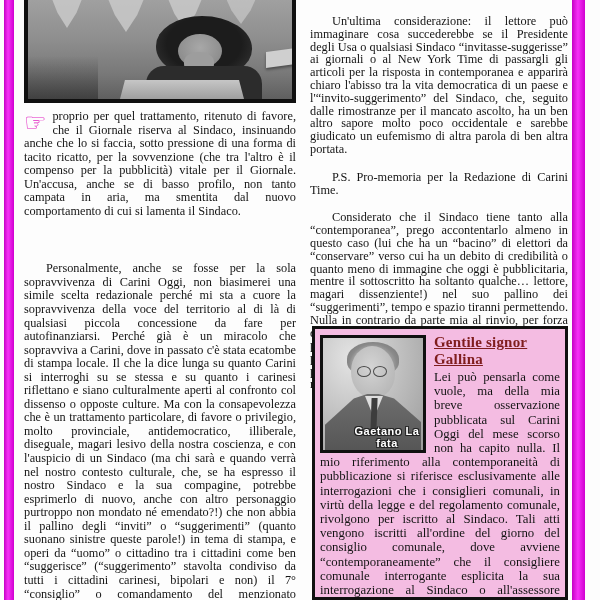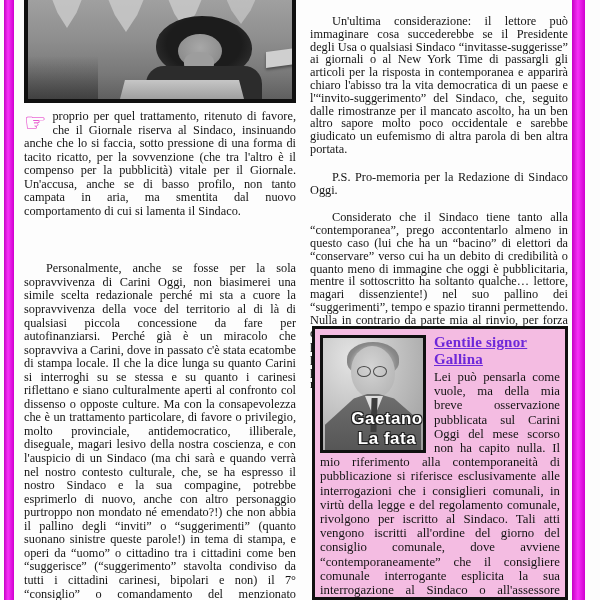--- a/index.html
+++ b/index.html
@@ -79,28 +79,28 @@
     border-radius:50%;margin:0 1px;vertical-align:top;}
   .portrait .suit{position:absolute;left:2px;top:56px;width:96px;height:56px;
     clip-path:polygon(0 55%,30% 8%,44% 0,56% 0,72% 8%,100% 50%,100% 100%,0 100%);
     background:linear-gradient(180deg,#6e6e6e,#565656);}
   .portrait .shirt{position:absolute;left:42px;top:58px;width:18px;height:22px;
     clip-path:polygon(0 0,100% 0,50% 100%);background:#dedede;}
   .portrait .tie{position:absolute;left:48px;top:60px;width:6px;height:34px;background:#3d3d3d;
     transform:rotate(2deg);}
   .caption{
     position:absolute;left:0;right:0;bottom:1px;text-align:center;
-    font-family:"Liberation Sans", sans-serif;font-weight:bold;font-size:17px;color:#ffffff;
+    font-family:"Liberation Sans", sans-serif;font-weight:bold;font-size:11px;color:#ffffff;
     text-shadow:1px 1px 0 #222,-1px 1px 0 #222,1px -1px 0 #222,-1px -1px 0 #222;
     letter-spacing:.5px;
     padding-left:28px;
   }
   .letterbox h2{
     margin:1px 0 2px 0;font-size:15px;font-weight:bold;text-decoration:underline;
-    color:#6d28d9;letter-spacing:.2px;
+    color:#7f1d1d;letter-spacing:.2px;
   }
   .boxtext{font-size:12.8px;line-height:14.2px;text-align:justify;}
   .boxtext p{margin:0;}
 </style>
 </head>
 <body>
 
 <div class="page">
 
   <div class="vbar left"></div>
@@ -122,21 +122,21 @@
     </div>
     <div class="lefttext">
       <p><span class="hand-icon">☞</span><span>proprio per quel trattamento, ritenuto di favore, che il Giornale riserva al Sindaco, insinuando anche che lo si faccia, sotto pressione di una forma di tacito ricatto, per la sovvenzione (che tra l'altro è il compenso per la pubblicità) vitale per il Giornale. Un'accusa, anche se di basso profilo, non tanto campata in aria, ma smentita dal nuovo comportamento di cui si lamenta il Sindaco.</span></p>
       <p class="ind">Personalmente, anche se fosse per la sola sopravvivenza di Carini Oggi, non biasimerei una simile scelta redazionale perché mi sta a cuore la sopravvivenza della voce del territorio al di là di qualsiasi piccola concessione da fare per autofinanziarsi. Perché già è un miracolo che sopravviva a Carini, dove in passato c'è stata ecatombe di stampa locale. Il che la dice lunga su quanto Carini si interroghi su se stessa e su quanto i carinesi riflettano e siano culturalmente aperti al confronto col dissenso o opposte culture. Ma con la consapevolezza che è un trattamento particolare, di favore o privilegio, molto provinciale, antidemocratico, illiberale, diseguale, magari lesivo della nostra coscienza, e con l'auspicio di un Sindaco (ma chi sarà e quando verrà nel nostro contesto culturale, che, se ha espresso il nostro Sindaco e la sua compagine, potrebbe esprimerlo di nuovo, anche con altro personaggio purtroppo non mondato né emendato?!) che non abbia il pallino degli “inviti” o “suggerimenti” (quanto suonano sinistre queste parole!) in tema di stampa, e operi da “uomo” o cittadino tra i cittadini come ben “suggerisce” (“suggerimento” stavolta condiviso da tutti i cittadini carinesi, bipolari e non) il 7° “consiglio” o comandamento del menzionato decalogo.</p>
       <p class="ind">Ma simile generosità o benevolenza nella lotta politica (in cui nessuno fa sconti a nessuno) chi è disposto a concederla? Perché chi non lo è non lo scrive aprendo un dibattito? La stessa amministrazione e la sua compagine politica hanno dato brutta prova di sé minacciando di ridiscutere (leggi: ritirare) il finanziamento per un certo articolo, alimentando con quel tipo di ricatto un certo sospetto-timore su quel contributo pagato per pubblicità di parte con i soldi di tutti i carinesi, il ritorno verso i quali, sotto forma di sopravvivenza della voce del territorio, è un aspetto secondario, anche se l'unico accettabile da tutti: infatti l'amministrazione lo fa per questo o per la propria</p>
     </div>
   </div>
 
   <div class="col-right">
     <p class="ind">Un'ultima considerazione: il lettore può immaginare cosa succederebbe se il Presidente degli Usa o qualsiasi Sindaco “invitasse-suggerisse” ai giornali o al New York Time di passargli gli articoli per la risposta in contemporanea e apparirà chiaro l'abisso tra la vita democratica di un paese e l'“invito-suggerimento” del Sindaco, che, seguito dalle rimostranze per il mancato ascolto, ha un ben altro sapore molto poco occidentale e sarebbe giudicato un eufemismo di altra parola di ben altra portata.</p>
-    <p class="ind">P.S. Pro-memoria per la Redazione di Sindaco Oggi.</p>
+    <p class="ind">P.S. Pro-memoria per la Redazione di Carini Time.</p>
     <p class="ind">Considerato che il Sindaco tiene tanto alla “contemporanea”, prego accontentarlo almeno in questo caso (lui che ha un “bacino” di elettori da “conservare” verso cui ha un debito di credibilità o quanto meno di immagine che oggi è pubblicitaria, mentre il sottoscritto ha soltanto qualche… lettore, magari dissenziente!) nel suo pallino dei “suggerimenti”, tempo e spazio tiranni permettendo. Nulla in contrario da parte mia al rinvio, per forza di cose, della mia replica alle calende greche del prossimo numero, si aggiudichi o meno questo primo round di confronto delle idee con l'ultima parola (chi parla per ultimo ha ragione, anche se momentanea) espressa in “contemporanea”.</p>
     <div class="signature">Domenico Gallina</div>
   </div>
 
   <div class="letterbox">
     <div class="portrait">
       <div class="hair"></div>
       <div class="head"></div>
       <div class="glasses"><i></i><i></i></div>
       <div class="suit"></div>

